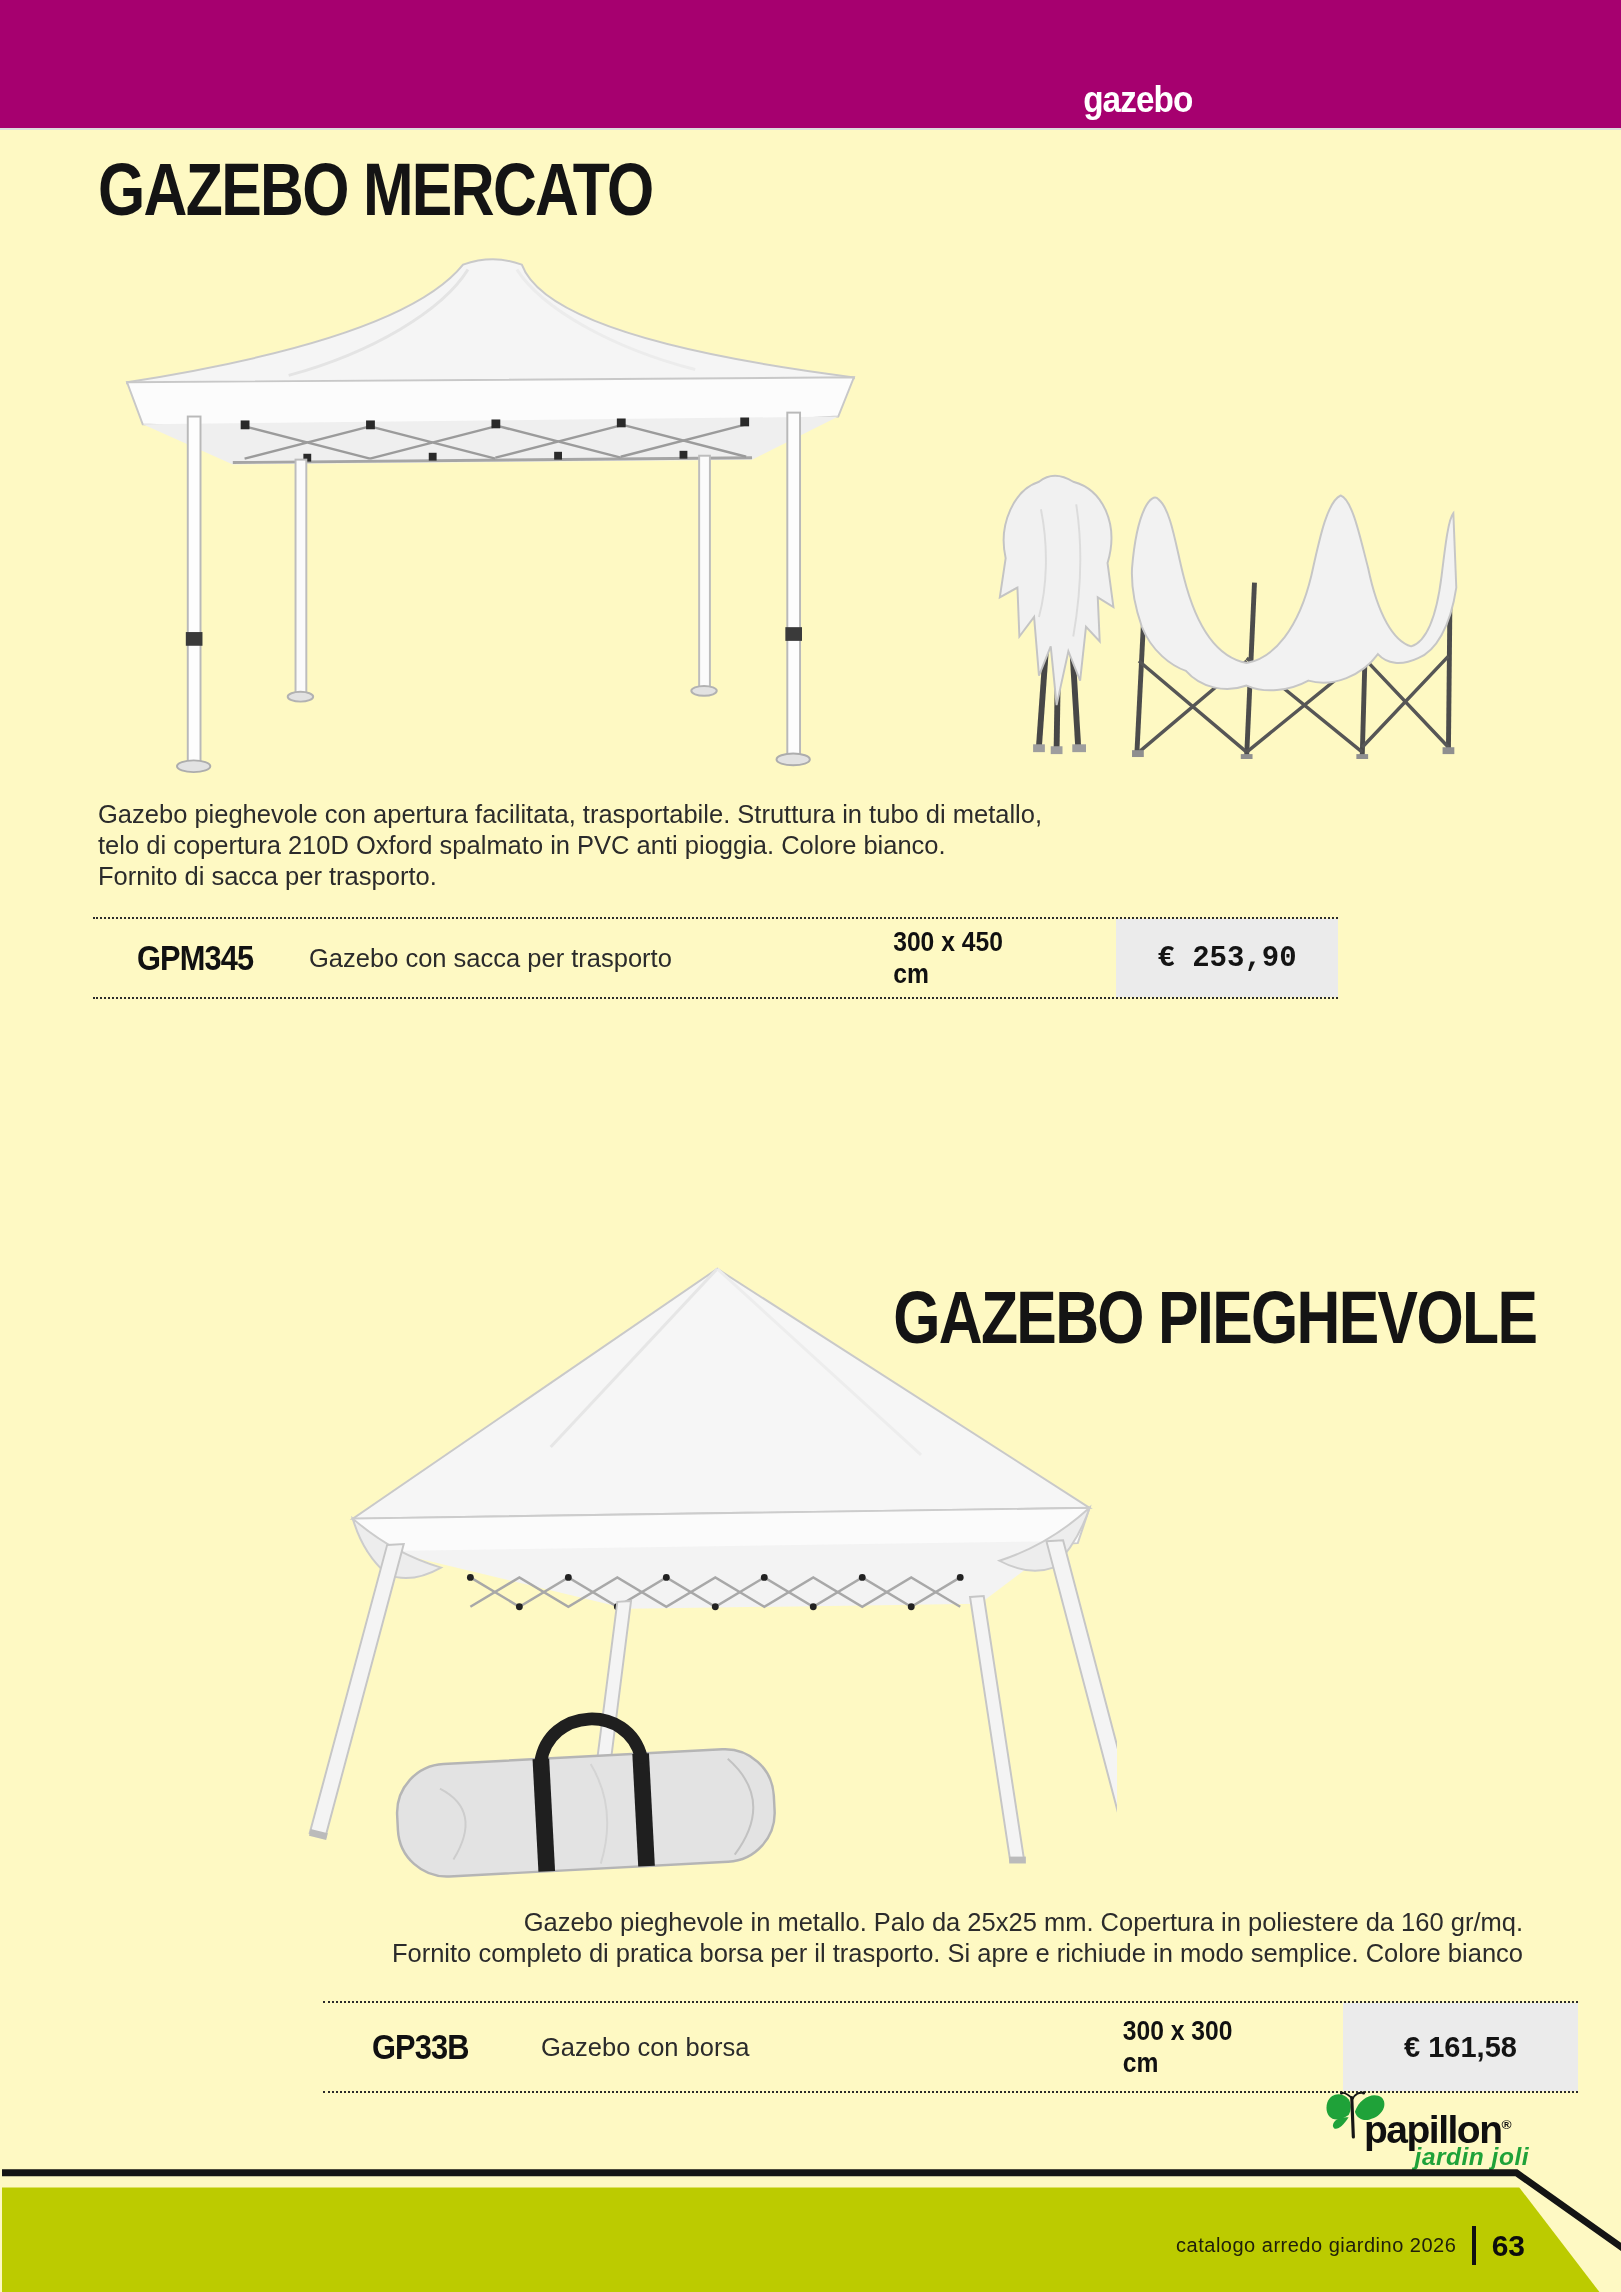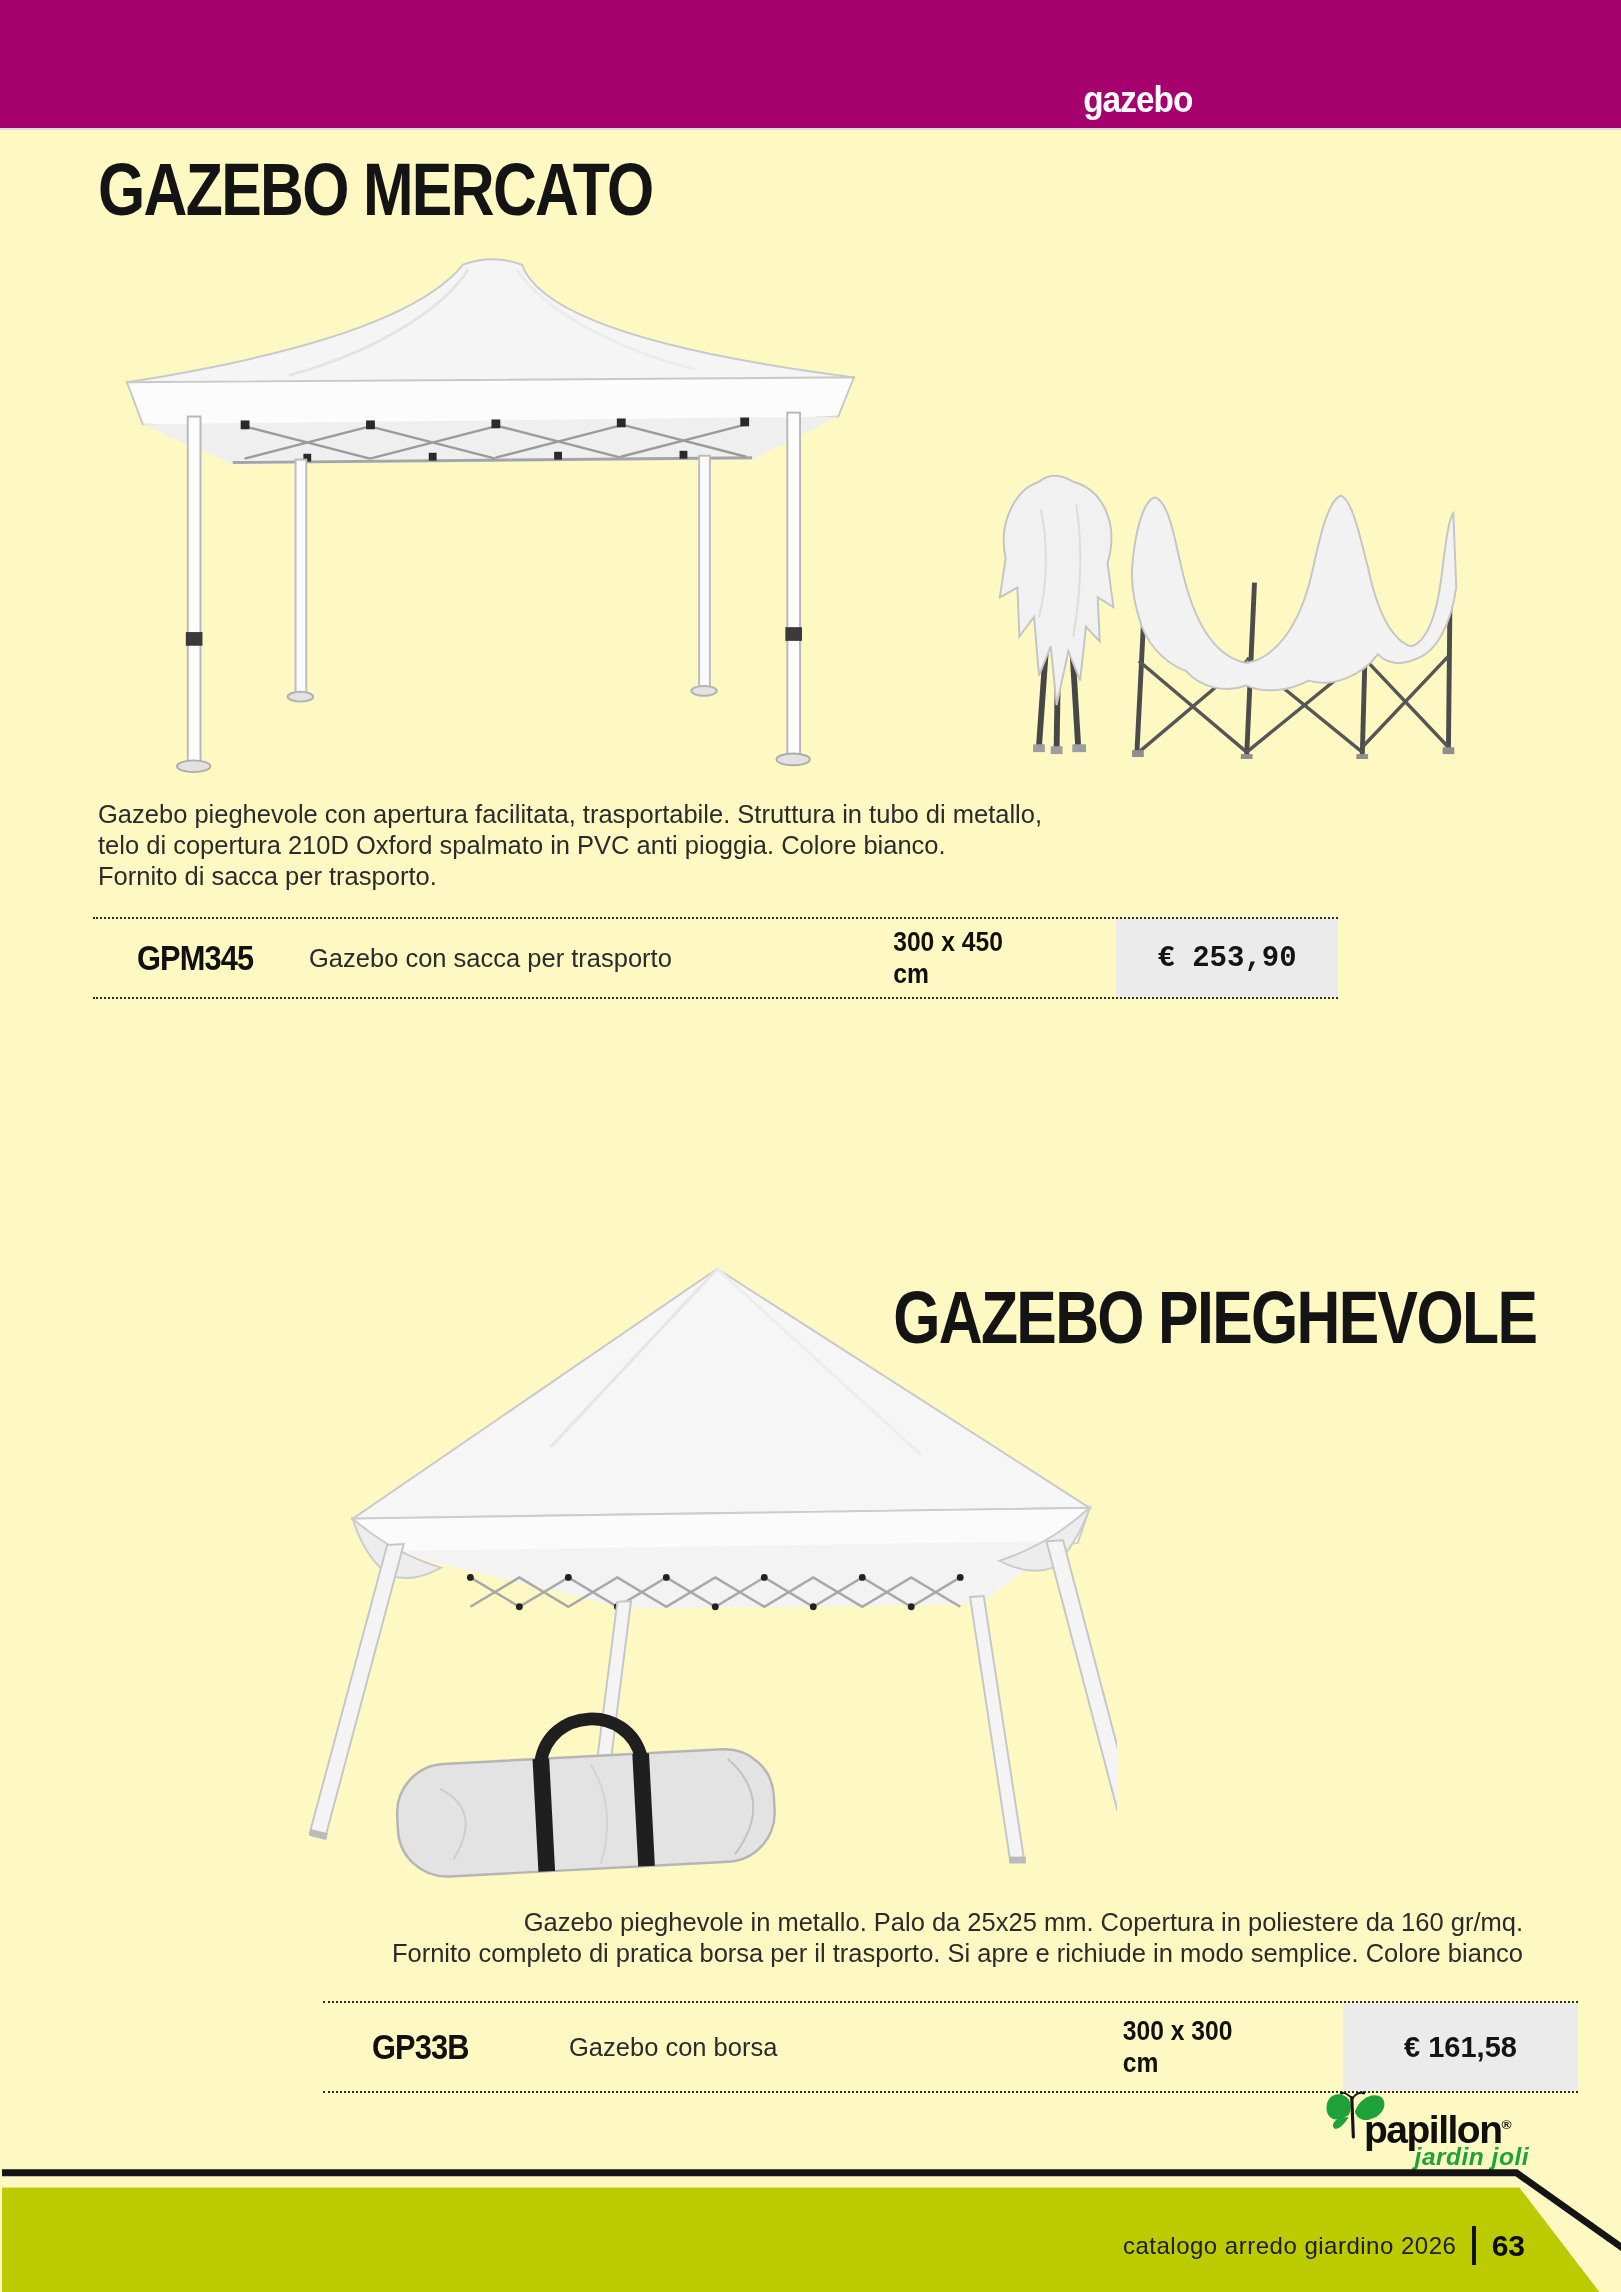--- a/index.html
+++ b/index.html
@@ -47,21 +47,21 @@
   .price-cell {
     position:absolute; top:0; right:0; height:100%; background:#EBEBEB;
     display:flex; align-items:center; justify-content:center;
     font-size:29px; font-weight:800; color:#141414;
   }
   .prow-1 .code  { left:44px; }
   .prow-1 .pname { left:216px;align-items:center; }
   .prow-1 .psize { left:784px; width:162px; }
   .prow-1 .price-cell { width:222px;font-family:Liberation Mono, monospace; }
   .prow-2 .code  { left:49px; }
-  .prow-2 .pname { left:218px;margin-left:28px; }
+  .prow-2 .pname { left:218px; }
   .prow-2 .psize { left:784px; width:158px; }
   .prow-2 .price-cell { width:235px; }
   
   .photo { position:absolute; }
   .photo-g1     { left:78px;   top:250px;  width:823px; height:529px; }
   .photo-folded { left:990px; top:470px;  width:480px; height:289px; }
   .photo-g2     { left:294px;  top:1259px; width:823px; height:627px; }
   
   .brand { position:absolute; left:1323px; top:2084px; width:208px; height:86px; }
   .brand-butterfly { position:absolute; left:2px; top:2px; }
@@ -73,21 +73,21 @@
   .brand-tagline {
     position:absolute; right:2px; top:59px; font-size:24.5px; font-style:italic;
     font-weight:700; color:#1FA239; letter-spacing:0.5px; white-space:nowrap;
   }
   
   .footer { position:absolute; left:0; top:2161px; width:1621px; height:131px; }
   .footer-text {
     position:absolute; right:96px; top:65px;
     display:flex; align-items:center; gap:15.7px;
   }
-  .footer-caption { font-size:24px; font-weight:400; color:#20200a; letter-spacing:0.5px; }
+  .footer-caption { font-size:20px; font-weight:400; color:#20200a; letter-spacing:0.5px; }
   .footer-sep { width:3.9px; height:39px; background:#111; }
   .footer-pagenum { font-size:30px; font-weight:800; color:#0d0d0d; }
 </style>
 </head>
 <body>
 
 <div class="page">
 
   <div class="header-bar">
     <span class="header-tab">gazebo</span>

